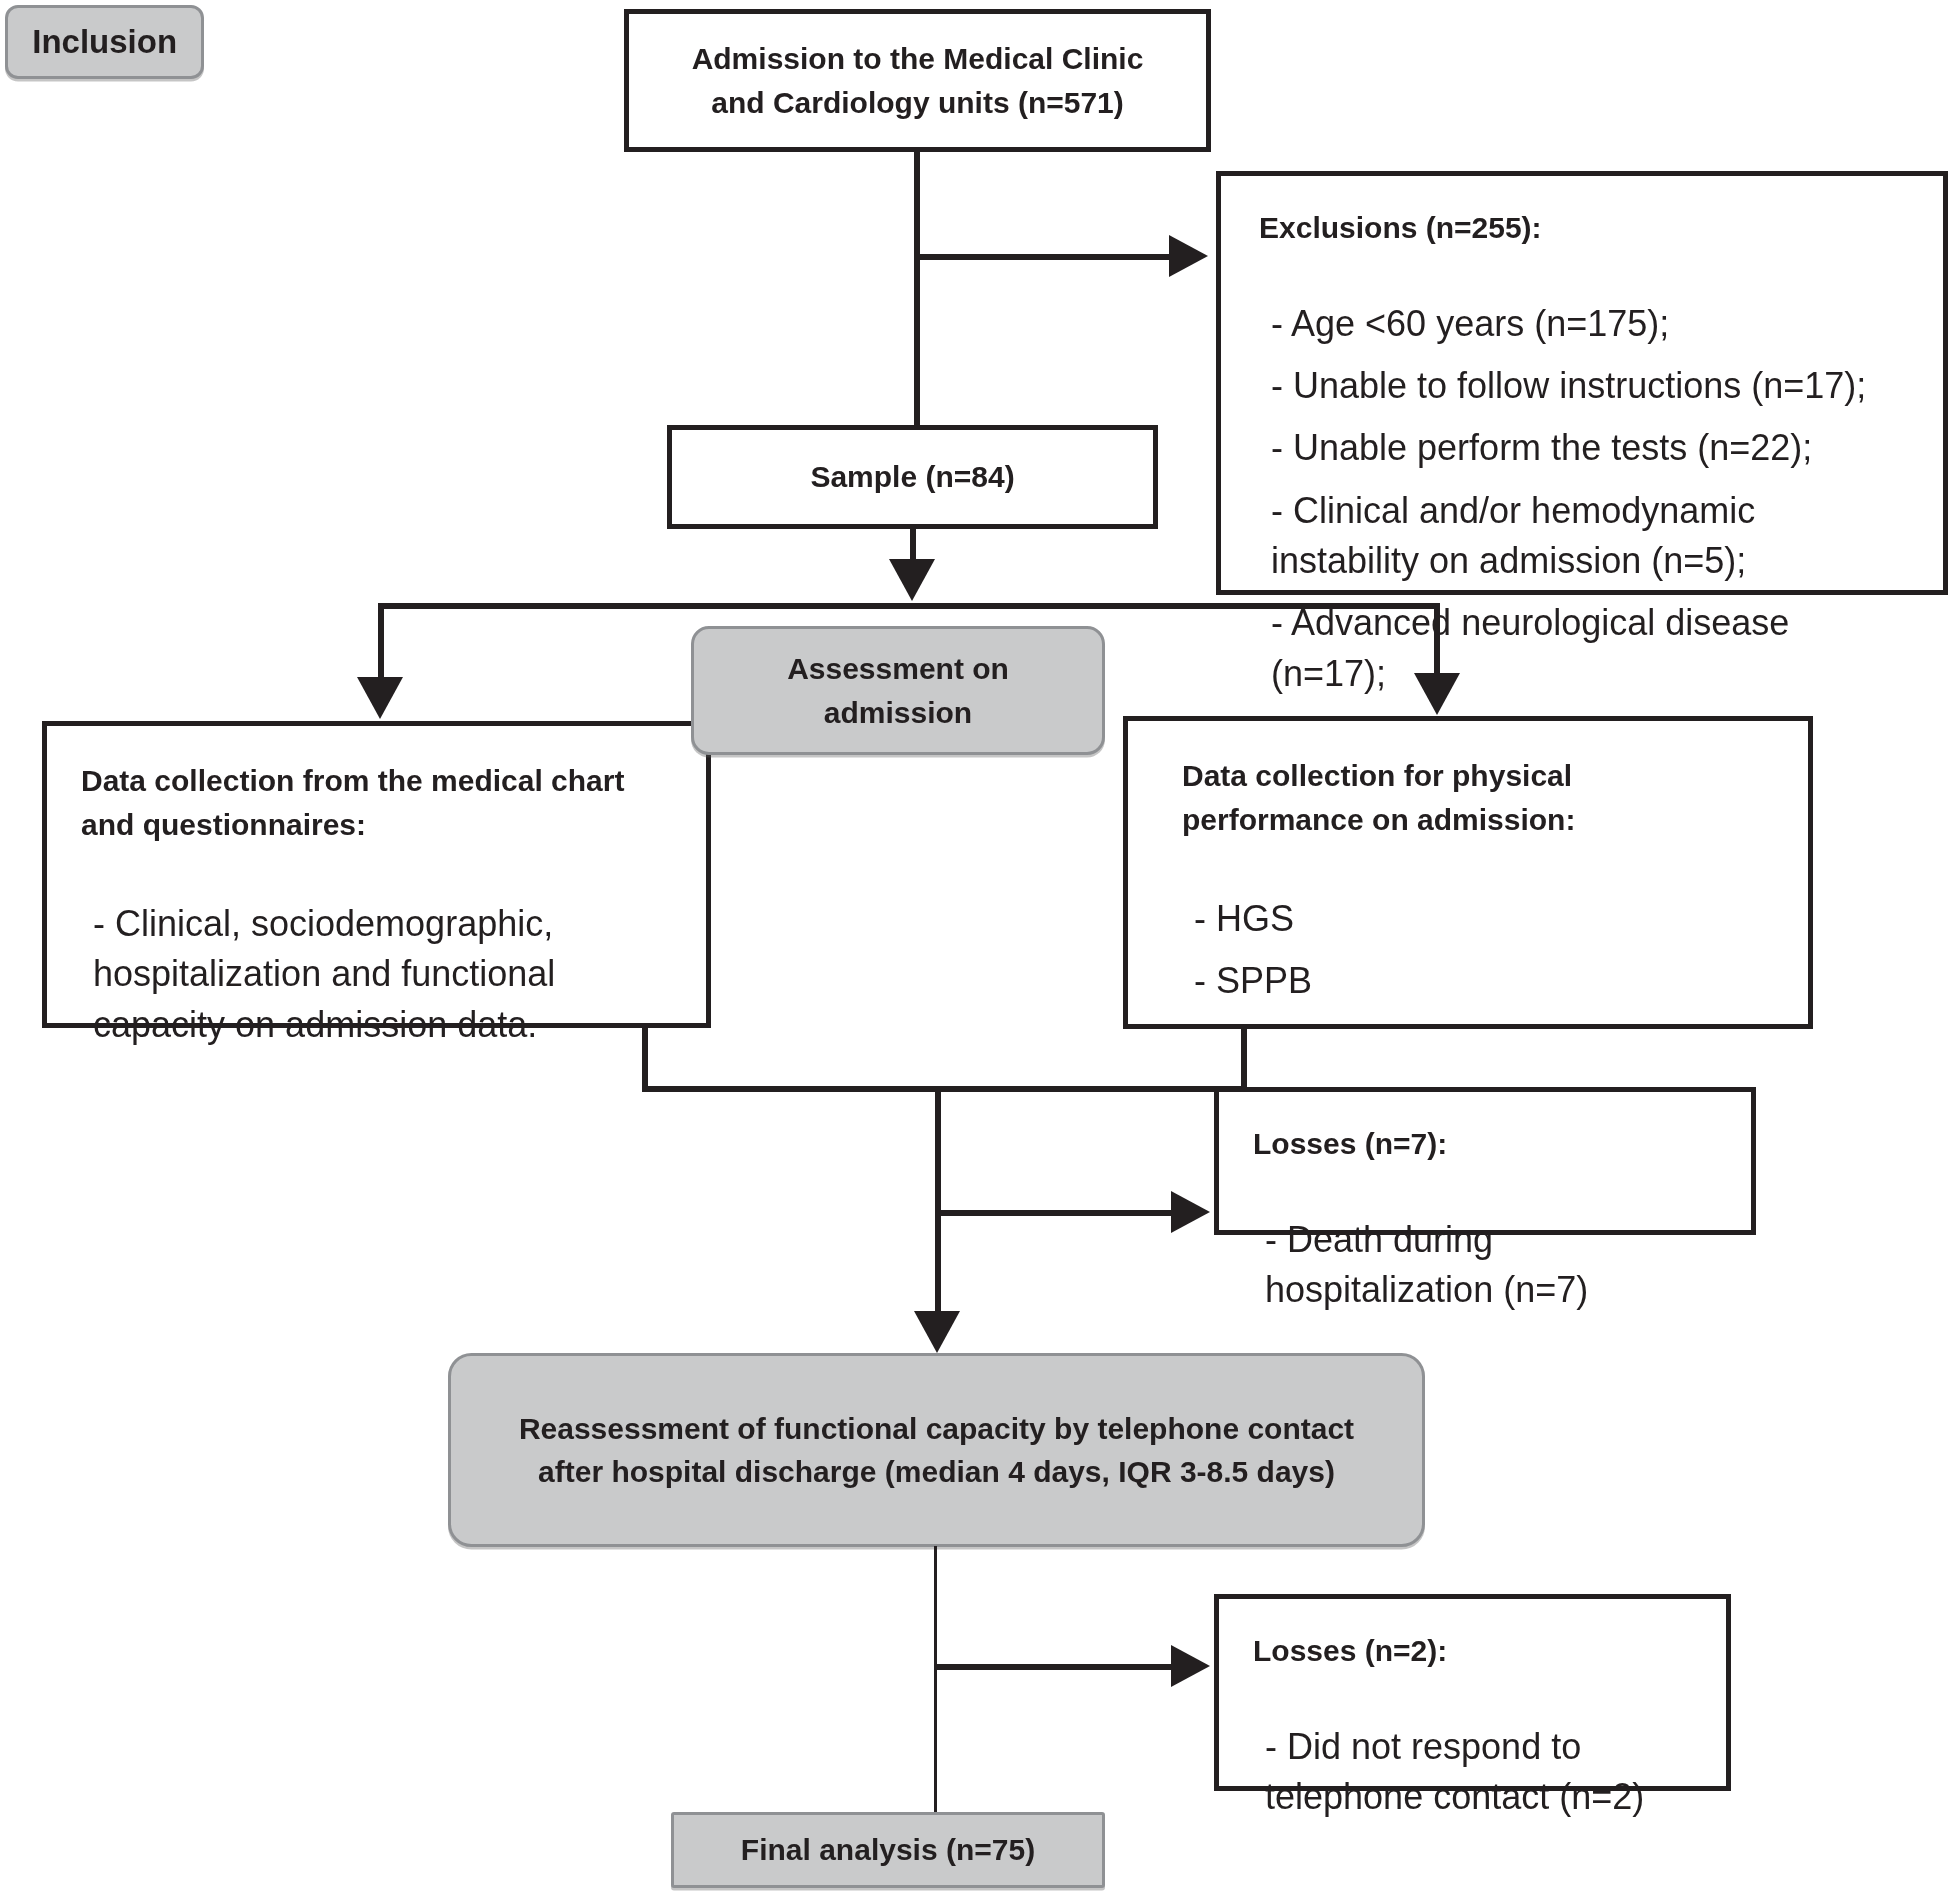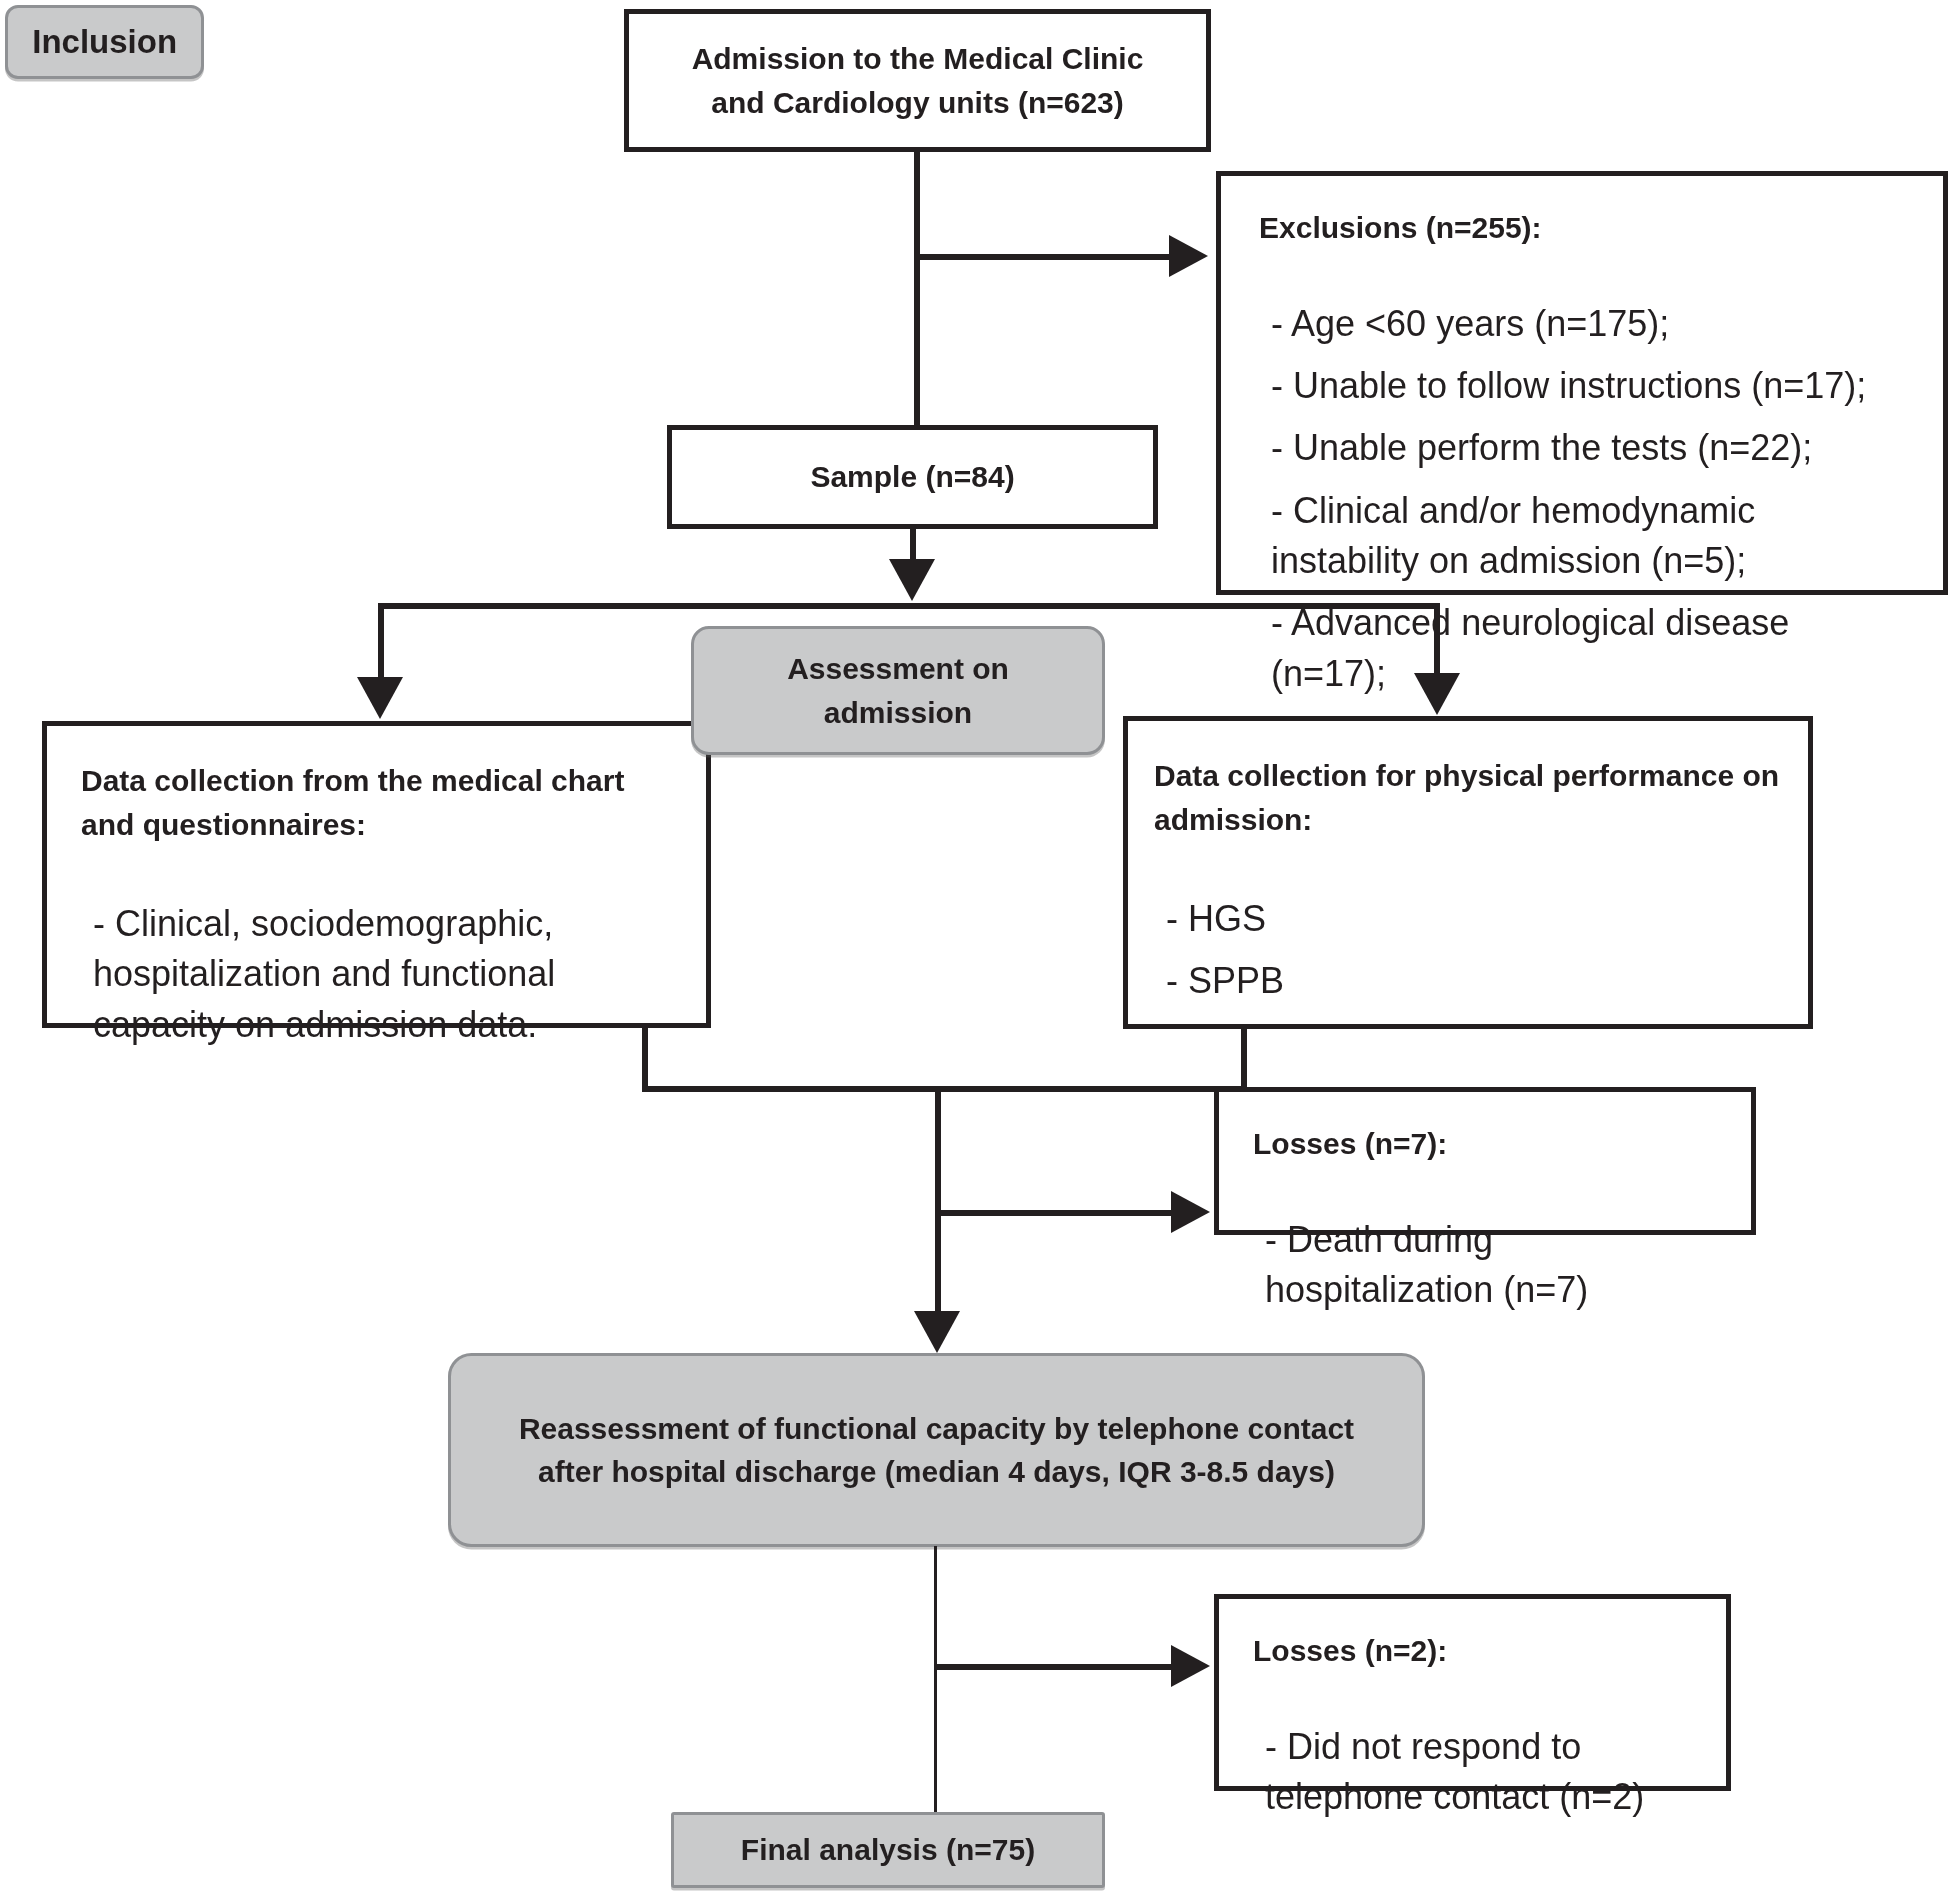--- a/index.html
+++ b/index.html
@@ -58,21 +58,21 @@
 </head>
 <body>
 
 <div class="canvas">
 
   <div class="gbox center" style="left:5.2px;top:5.2px;width:199px;height:74px;border-radius:13px;">
     <span class="title" style="font-size:33px;">Inclusion</span>
   </div>
 
   <div class="wbox center" style="left:624px;top:9px;width:587px;height:143px;padding:0 36px;">
-    <span class="title">Admission to the Medical Clinic and Cardiology units (n=623)</span>
+    <span class="title">Admission to the Medical Clinic and Cardiology units (n=571)</span>
   </div>
 
   <div class="line" style="left:914px;top:150px;width:5.9px;height:276px;"></div>
 
   <div class="line" style="left:917px;top:254px;width:254px;height:5.9px;"></div>
   <div class="arrow-right" style="left:1169px;top:235px;"></div>
 
   <div class="wbox pad" style="left:1216px;top:171px;width:732px;height:424px;padding:30px 38px;">
     <p class="heading" style="margin-bottom:49px;">Exclusions (n=255):</p>
     <p class="item">- Age &lt;60 years (n=175);</p>
@@ -96,21 +96,21 @@
   <div class="arrow-down" style="left:357px;top:677px;"></div>
 
   <div class="line" style="left:1434px;top:603px;width:5.9px;height:72px;"></div>
   <div class="arrow-down" style="left:1414px;top:673px;"></div>
 
   <div class="wbox" style="left:42px;top:721px;width:669px;height:307px;padding:33px 34px;">
     <p class="heading" style="margin-bottom:53px;">Data collection from the medical chart and questionnaires:</p>
     <p class="item">- Clinical, sociodemographic, hospitalization and functional capacity on admission data.</p>
   </div>
 
-  <div class="wbox" style="left:1123px;top:716px;width:690px;height:313px;padding:33px 26px;">
+  <div class="wbox" style="left:1123px;top:716px;width:690px;height:313px;padding:33px 54px;">
     <p class="heading" style="margin-bottom:53px;">Data collection for physical performance on admission:</p>
     <p class="item">- HGS</p>
     <p class="item">- SPPB</p>
   </div>
 
   <div class="gbox center" style="left:691px;top:626px;width:414px;height:129px;border-radius:18px;padding:0 26px;">
     <span class="title">Assessment on admission</span>
   </div>
 
   <div class="line" style="left:642px;top:1027px;width:5.9px;height:64px;"></div>

